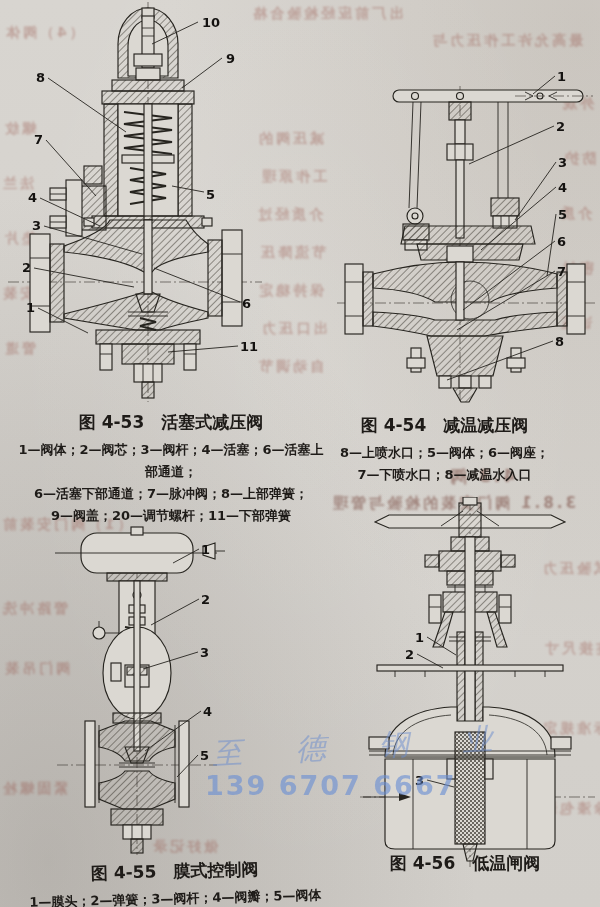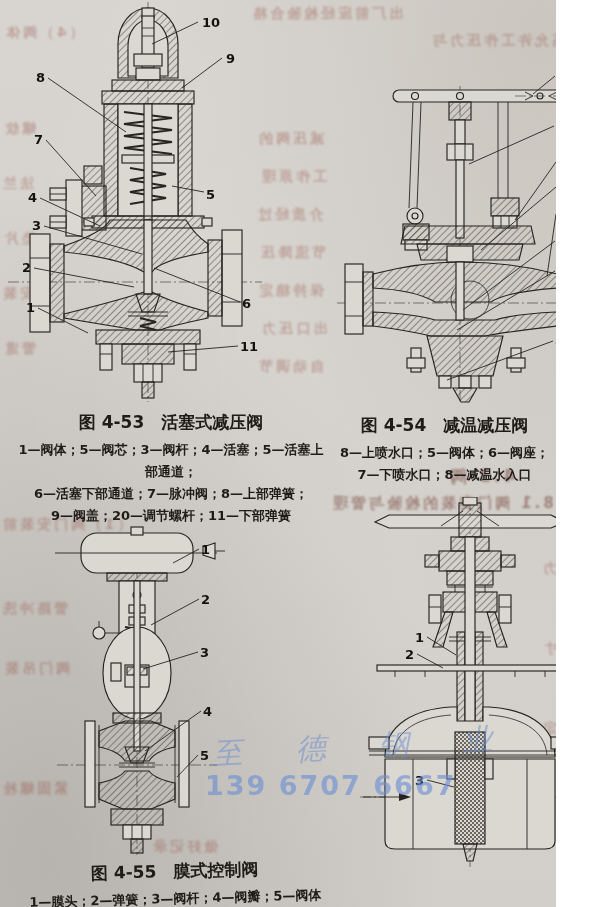--- a/index.html
+++ b/index.html
@@ -1,17 +1,17 @@
 <!DOCTYPE html>
 <html><head>
 <meta charset="utf-8">
 <style>
   html,body{margin:0;padding:0;}
   body{width:600px;height:907px;overflow:hidden;font-family:"DejaVu Sans",sans-serif;}
-  .page{position:relative;width:556px;height:907px;overflow:hidden;
+  .page{position:relative;width:600px;height:907px;overflow:hidden;
     background:
       radial-gradient(ellipse at 8% 95%, rgba(110,104,98,.28), transparent 55%),
       radial-gradient(ellipse at 97% 3%, rgba(150,138,125,.20), transparent 50%),
       radial-gradient(ellipse at 50% 40%, rgba(255,255,252,.10), transparent 70%),
       linear-gradient(#d8d5d0,#d2cfca);}
   .bleed{position:absolute;color:#8f4338;opacity:.33;filter:blur(1.3px);
     transform:scaleX(-1);letter-spacing:3px;font-size:14px;white-space:nowrap;
     font-weight:600;z-index:1;}
   .bleed.dark{opacity:.5;color:#6e3a30;filter:blur(1px);}
   .wm{position:absolute;z-index:5;white-space:nowrap;}
@@ -394,35 +394,36 @@
         <text class="co" x="60" y="145">1</text>
       <line class="ln" x1="62" y1="157" x2="88" y2="171"></line>
         <text class="co" x="50" y="162">2</text>
       <line class="ln" x1="72" y1="283" x2="99" y2="290"></line>
         <text class="co" x="60" y="288">3</text>
     </g>
   </svg>
 
   <div class="cap" style="left:16px;top:411px;width:310px">
     <div class="t">图 4-53　活塞式减压阀</div>
-    <div class="l">1—阀体；5—阀芯；3—阀杆；4—活塞；5—活塞上部通道；</div>
+    <div class="l">1—阀体；2—阀芯；3—阀杆；4—活塞；6—活塞上部通道；</div>
     <div class="l">6—活塞下部通道；7—脉冲阀；8—上部弹簧；</div>
     <div class="l">9—阀盖；20—调节螺杆；11—下部弹簧</div>
   </div>
 
   <div class="cap" style="left:302px;top:414px;width:285px">
     <div class="t">图 4-54　减温减压阀</div>
     <div class="l">8—上喷水口；5—阀体；6—阀座；</div>
     <div class="l">7—下喷水口；8—减温水入口</div>
   </div>
 
   <div class="cap" style="left:10px;top:860px;width:330px;transform:rotate(-1.5deg)">
     <div class="t">图 4-55　膜式控制阀</div>
     <div class="l">1—膜头；2—弹簧；3—阀杆；4—阀瓣；5—阀体</div>
   </div>
 
   <div class="cap" style="left:330px;top:852px;width:270px">
+    <div class="t">图 4-56　低温闸阀</div>
   </div>
 
   <div class="wm wm-name">至 德 钢 业</div>
   <div class="wm wm-phone">139 6707 6667</div>
 
 </div>
 
 </body></html>

